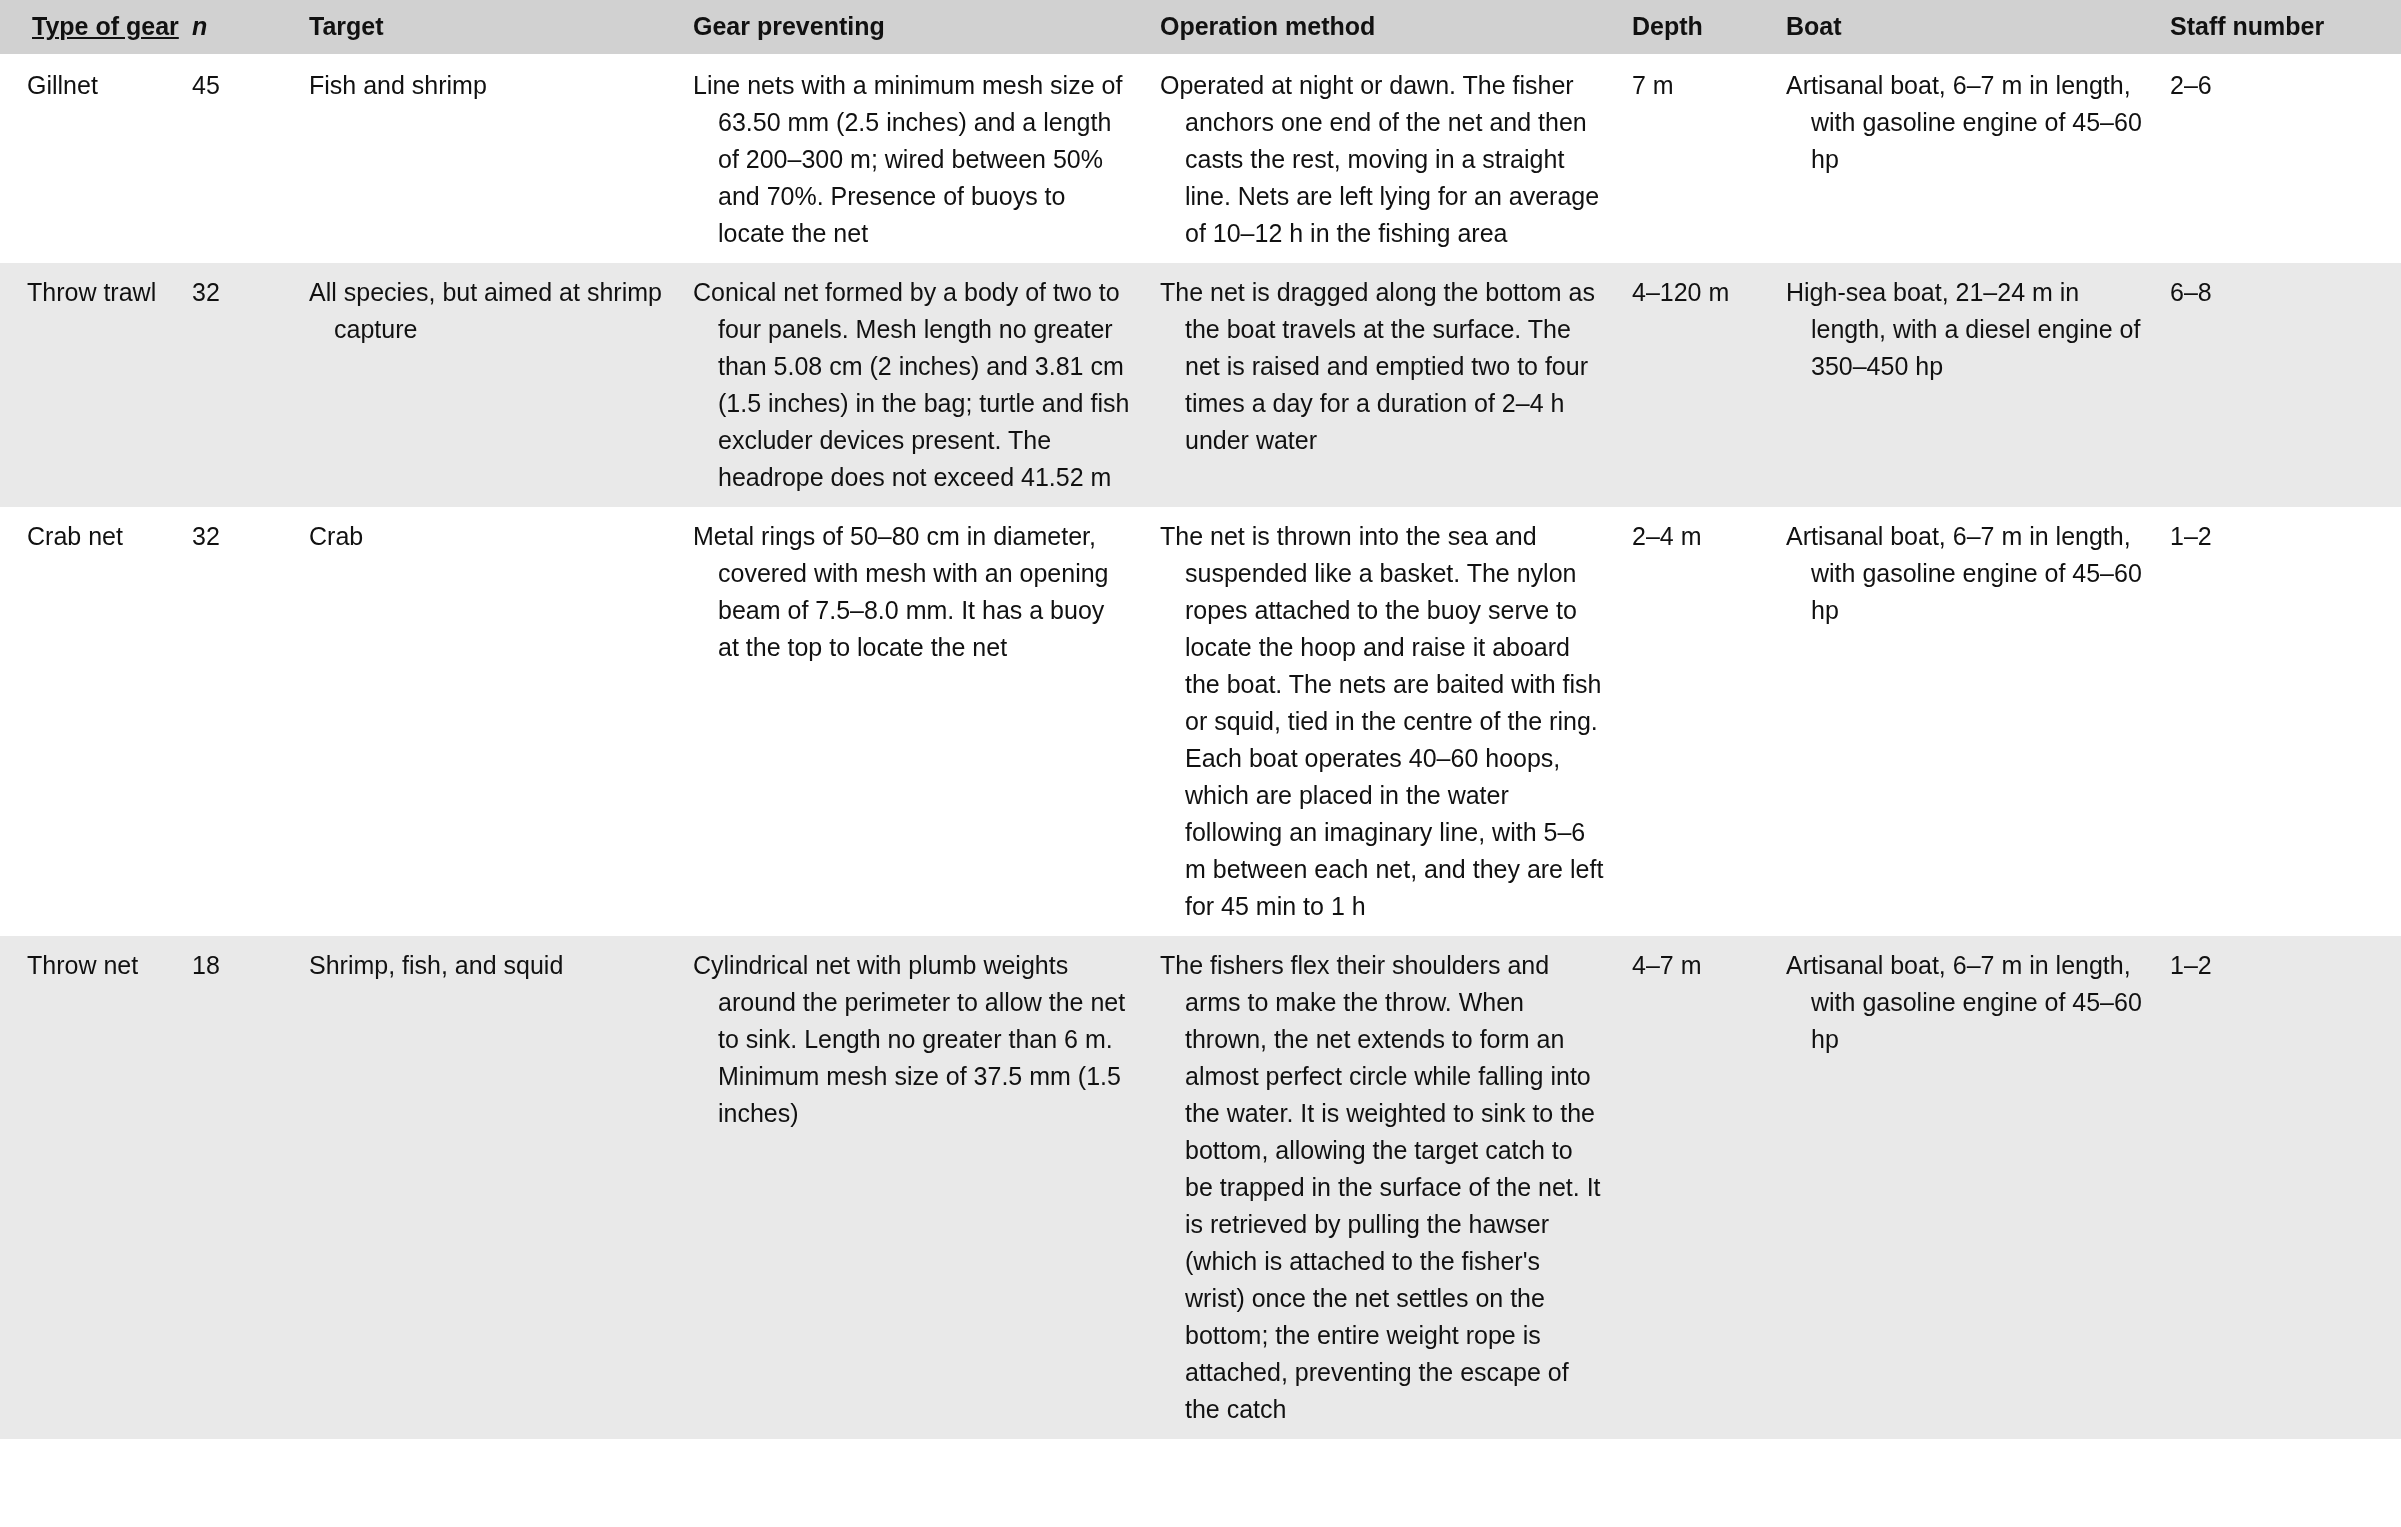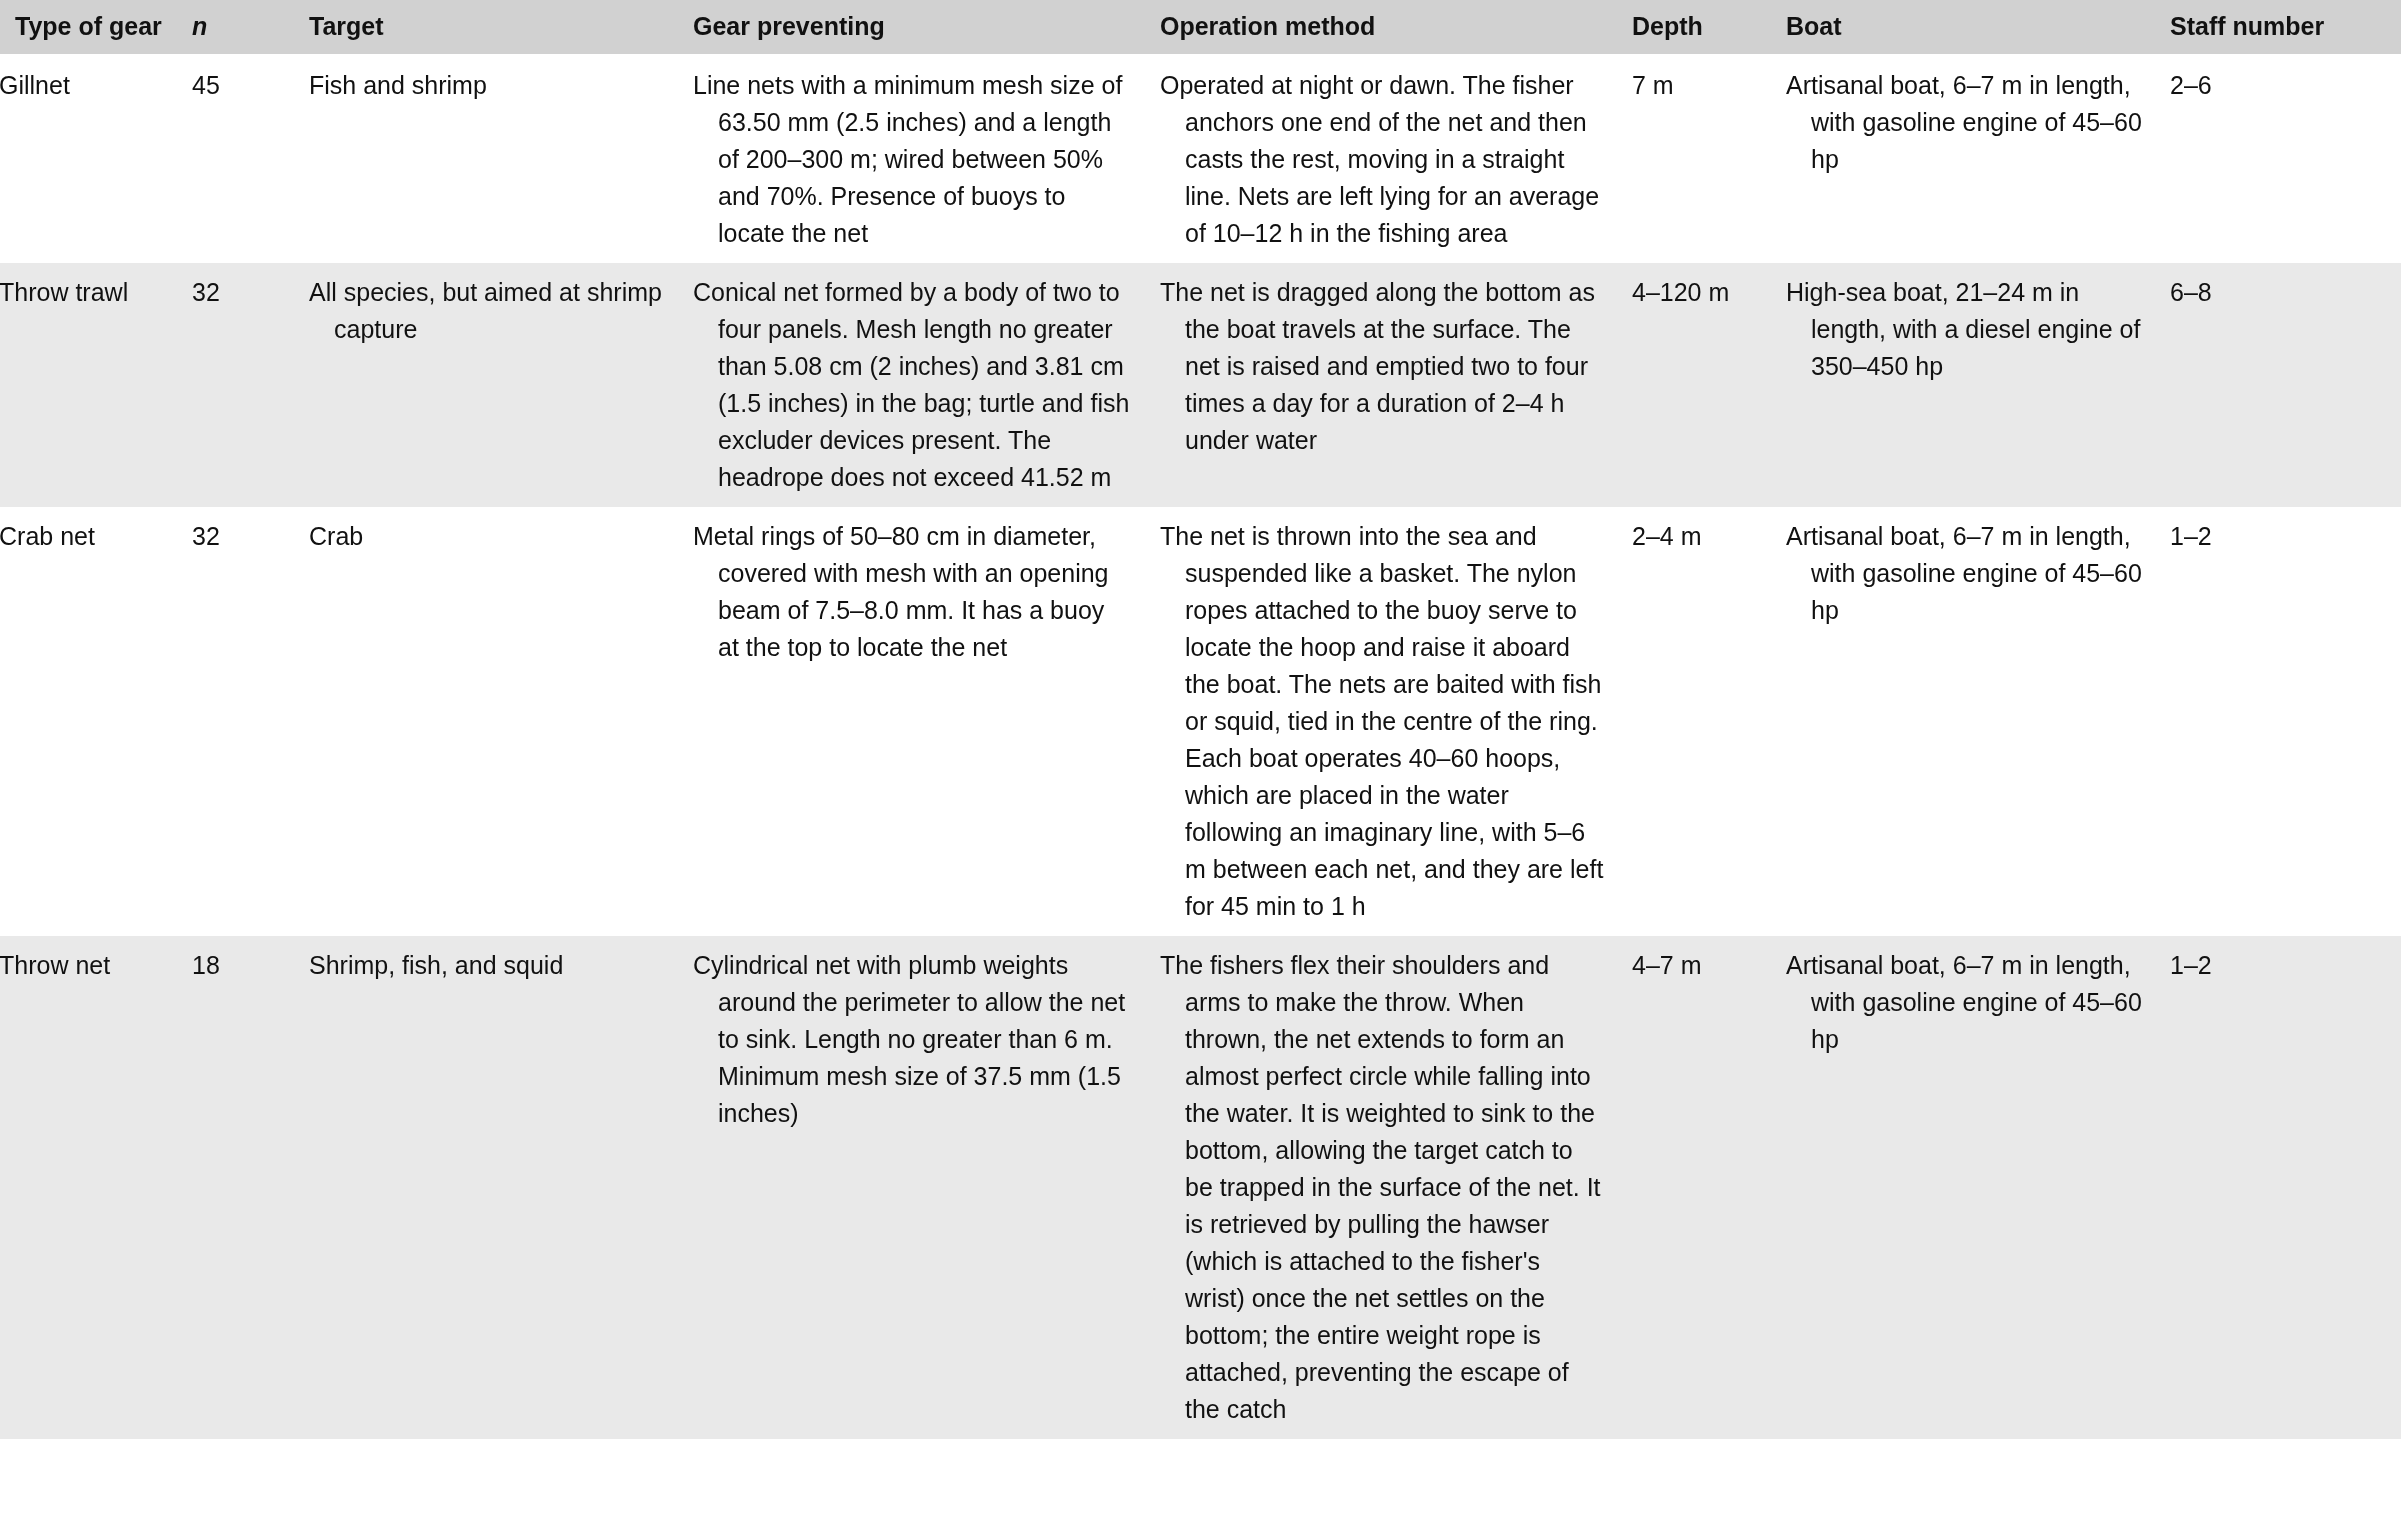--- a/index.html
+++ b/index.html
@@ -26,27 +26,27 @@
     text-align: left;
     word-wrap: break-word;
   }
   thead th {
     background: #d1d1d1;
     font-weight: bold;
     padding: 8.3px 28px 8.3px 0;
     border-bottom: 2.5px solid #ffffff;
     white-space: nowrap;
   }
-  thead th.col-first { padding-left: 15px; }
+  thead th.col-first { padding-left: 32px; text-decoration: underline; }
   thead th.col-n { font-style: italic; }
   td {
     padding: 11px 28px 11px 25px;
     text-indent: -25px; 
   }
-  td.col-first { padding-left: 24px; } 
+  td.col-first { padding-left: 52px; } 
   tbody tr:nth-child(even) { background: #e9e9e9; }
   tbody tr:nth-child(odd)  { background: #ffffff; }
 </style>
 </head>
 <body>
 
 <table>
   <colgroup>
     <col style="width:192px">
     <col style="width:117px">

